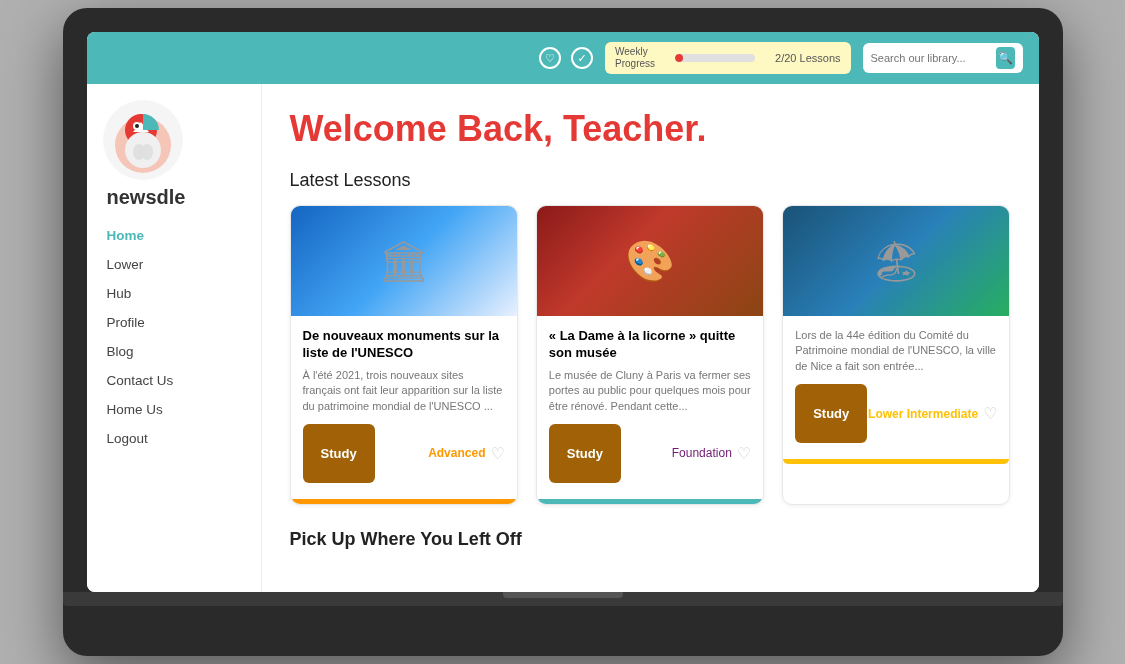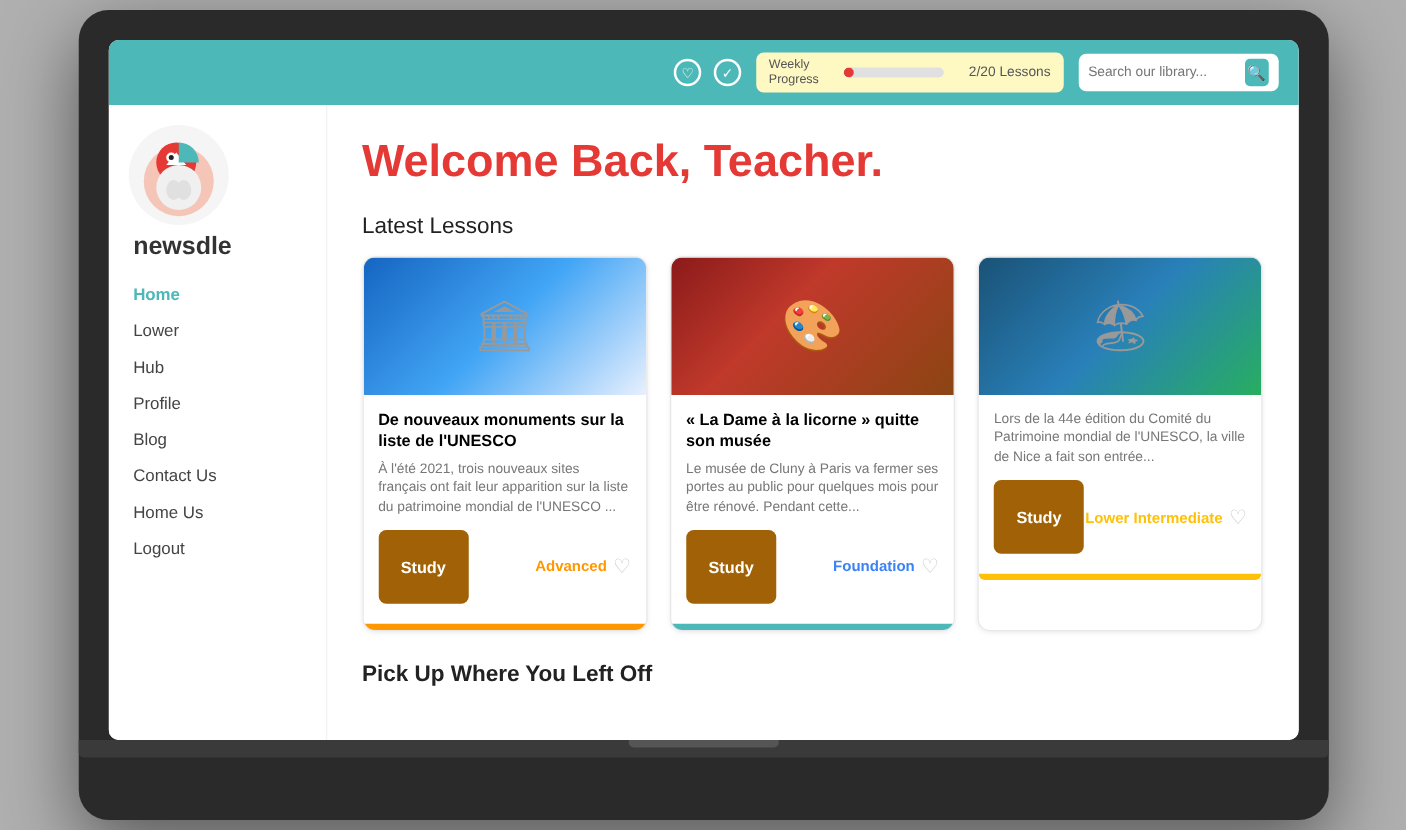--- a/index.html
+++ b/index.html
@@ -338,23 +338,23 @@
     }
 
     .level-advanced {
       color: #ff9800;
       font-size: 12px;
       font-weight: 600;
       margin-left: 32px;
     }
 
     .level-foundation {
-      color: #3b82f6;
+      color: #701a75;
       font-size: 12px;
-      font-weight: 700;
+      font-weight: 400;
     }
 
     .level-lower-intermediate {
       color: #ffc107;
       font-size: 12px;
       font-weight: 600;
     }
 
     .heart-icon {
       color: #ccc;

